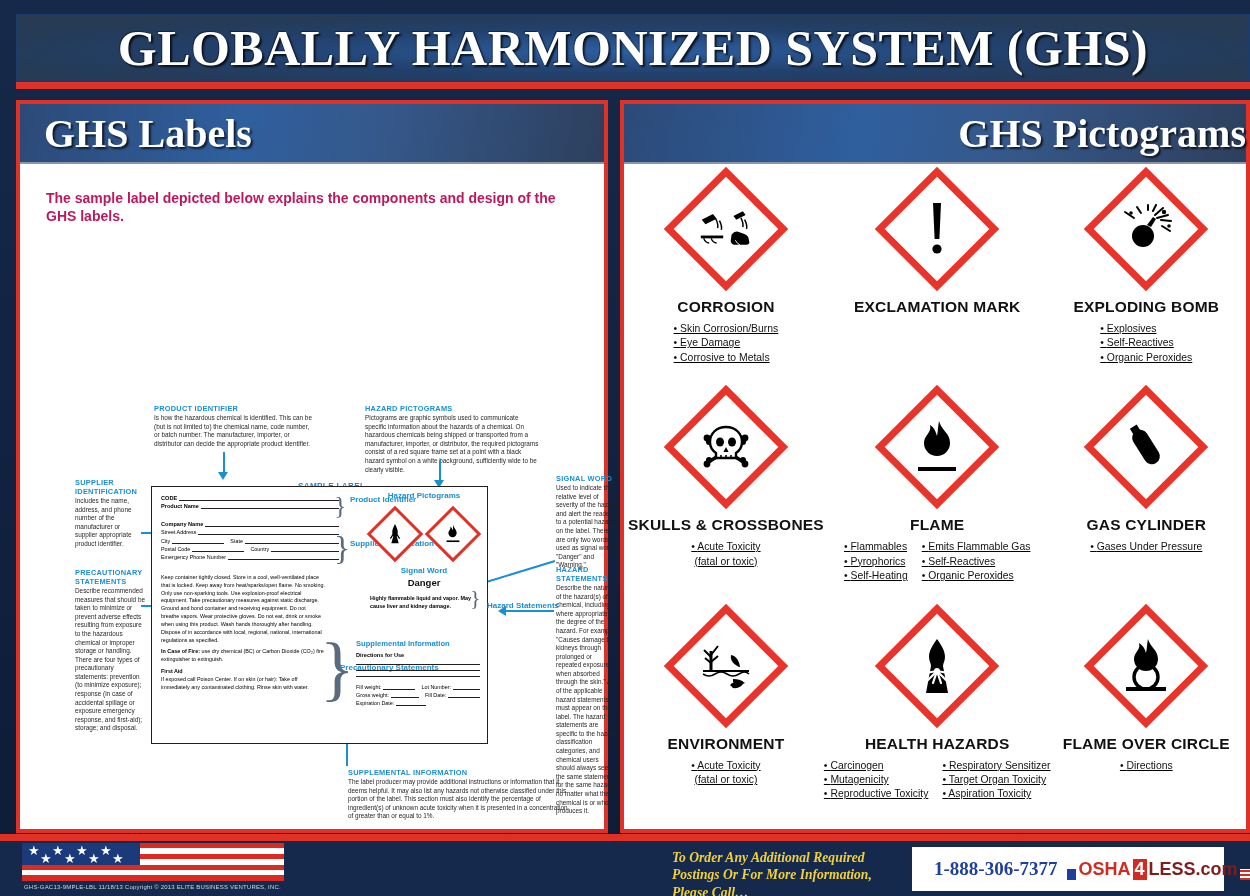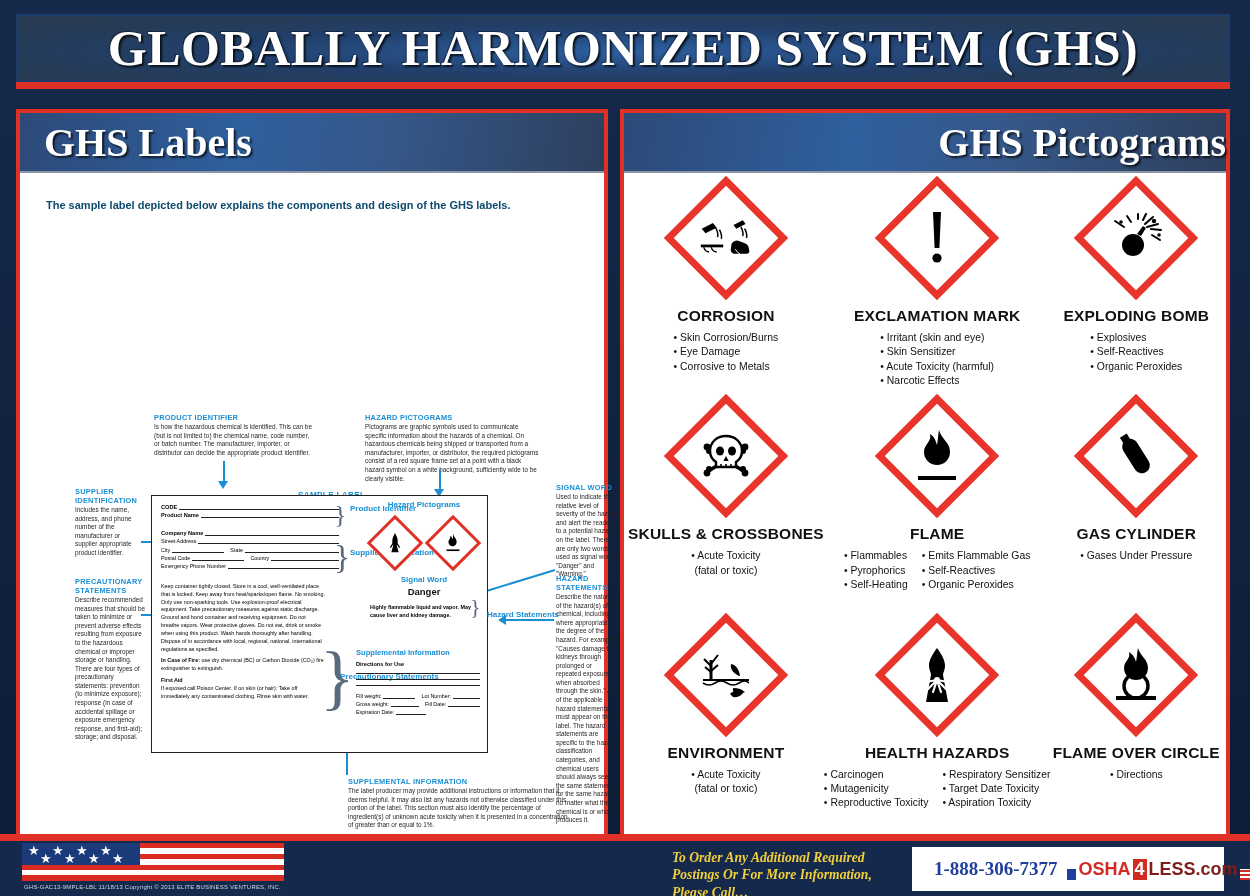--- a/index.html
+++ b/index.html
@@ -9,21 +9,21 @@
     background: #0f2544;
     position: relative;
     overflow: hidden;
   }
 
   
   #poster {
     position: absolute; left: 0; top: 0;
     width: 1250px; height: 896px;
     background: linear-gradient(180deg,#16294a 0%, #0d1c36 100%);
-    padding: 14px 20px 0 16px;
+    padding: 14px 0 0 16px;
   }
 
   
   #header-banner {
     position: relative;
     height: 68px;
     background: radial-gradient(ellipse at 50% 55%, #2d5fa0 0%, #22406c 45%, #253b57 75%, #2a3b51 100%);
     border: 2px solid #1d3c6e;
     display: flex; align-items: center; justify-content: center;
   }
@@ -35,21 +35,21 @@
     color: #ffffff;
     text-shadow: 2px 2px 2px rgba(0,0,0,.75), -1px -1px 0 rgba(0,0,0,.4);
     white-space: nowrap;
   }
   #header-rule { height: 7px; background: #e03127; }
 
   
   #panels {
     display: flex;
     gap: 12px;
-    margin-top: 20px;
+    margin-top: 11px;
     height: 733px;
   }
   .panel {
     border: 4px solid #e03127;
     background: #ffffff;
     position: relative;
   }
   #panel-labels { width: 592px; }
   #panel-pictograms { flex: 1; }
 
@@ -66,23 +66,23 @@
     font-size: 40px;
     color: #fff;
     text-shadow: 2px 2px 2px rgba(0,0,0,.7);
     padding-left: 24px;
   }
   .panel-head.center .panel-title { padding-left: 0; }
 
   
   #labels-body { position: relative; height: 665px; padding: 0; }
   #labels-intro {
-    color: #0c4a6e;
+    color: #be185d;
     font-weight: bold;
-    font-size: 11px;
+    font-size: 14px;
     line-height: 1.32;
     padding: 25px 26px 0 26px;
   }
 
   
   .note { position: absolute; color: #231f20; }
   .note h4 {
     color: #1a8fd4;
     font-size: 7.4px;
     font-weight: bold;
@@ -200,21 +200,21 @@
     transform: rotate(-45deg);
     display: flex; align-items: center; justify-content: center;
   }
   .picto-name {
     font-size: 15.5px; font-weight: bold; color: #111;
     margin-top: 10px; letter-spacing: .2px; text-align: center;
     white-space: nowrap;
   }
   .picto-bullets {
     margin-top: 6px;
-    display: flex; gap: 14px; justify-content: center;
+    display: flex; gap: 14px; justify-content: center; text-decoration: underline;
   }
   .picto-bullets ul { list-style: none; }
   .picto-bullets li {
     font-size: 10.4px; line-height: 1.38; color: #111; white-space: nowrap;
   }
   .picto-bullets li.cont { padding-left: 6px; }
   .picto-bullets.single { justify-content: center; }
   .picto-bullets.centered ul { text-align: center; }
 
   
@@ -521,26 +521,20 @@
                 <span class="sym">
               <svg width="26" height="56" viewBox="0 0 26 56" aria-hidden="true">
                 <path d="M9 2 h8 l-1.6 36 h-4.8z" fill="#000"></path>
                 <circle cx="13" cy="48" r="4.6" fill="#000"></circle>
               </svg>
             </span>
               </div>
           </div>
           <div class="picto-name">EXCLAMATION MARK</div>
           <div class="picto-bullets">
-            <ul>
-              <li>• <span>Irritant (skin and eye)</span></li>
-              <li>• <span>Skin Sensitizer</span></li>
-              <li>• <span>Acute Toxicity (harmful)</span></li>
-              <li>• <span>Narcotic Effects</span></li>
-            </ul>
           </div>
         </div>
 
         <div class="picto-cell">
           <div class="dia-wrap">
             <div class="diamond">
                 <span class="sym">
               <svg width="58" height="50" viewBox="0 0 58 50" aria-hidden="true">
                 <circle cx="26" cy="32" r="11" fill="#000"></circle>
                 <path d="M30 21 l6-8 3 2 -5 8z" fill="#000"></path>
@@ -704,21 +698,21 @@
           </div>
           <div class="picto-name">HEALTH HAZARDS</div>
           <div class="picto-bullets">
             <ul>
               <li>• <span>Carcinogen</span></li>
               <li>• <span>Mutagenicity</span></li>
               <li>• <span>Reproductive Toxicity</span></li>
             </ul>
             <ul>
               <li>• <span>Respiratory Sensitizer</span></li>
-              <li>• <span>Target Date Toxicity</span></li>
+              <li>• <span>Target Organ Toxicity</span></li>
               <li>• <span>Aspiration Toxicity</span></li>
             </ul>
           </div>
         </div>
 
         <div class="picto-cell">
           <div class="dia-wrap">
             <div class="diamond">
                 <span class="sym">
               <svg width="50" height="56" viewBox="0 0 50 56" aria-hidden="true">

